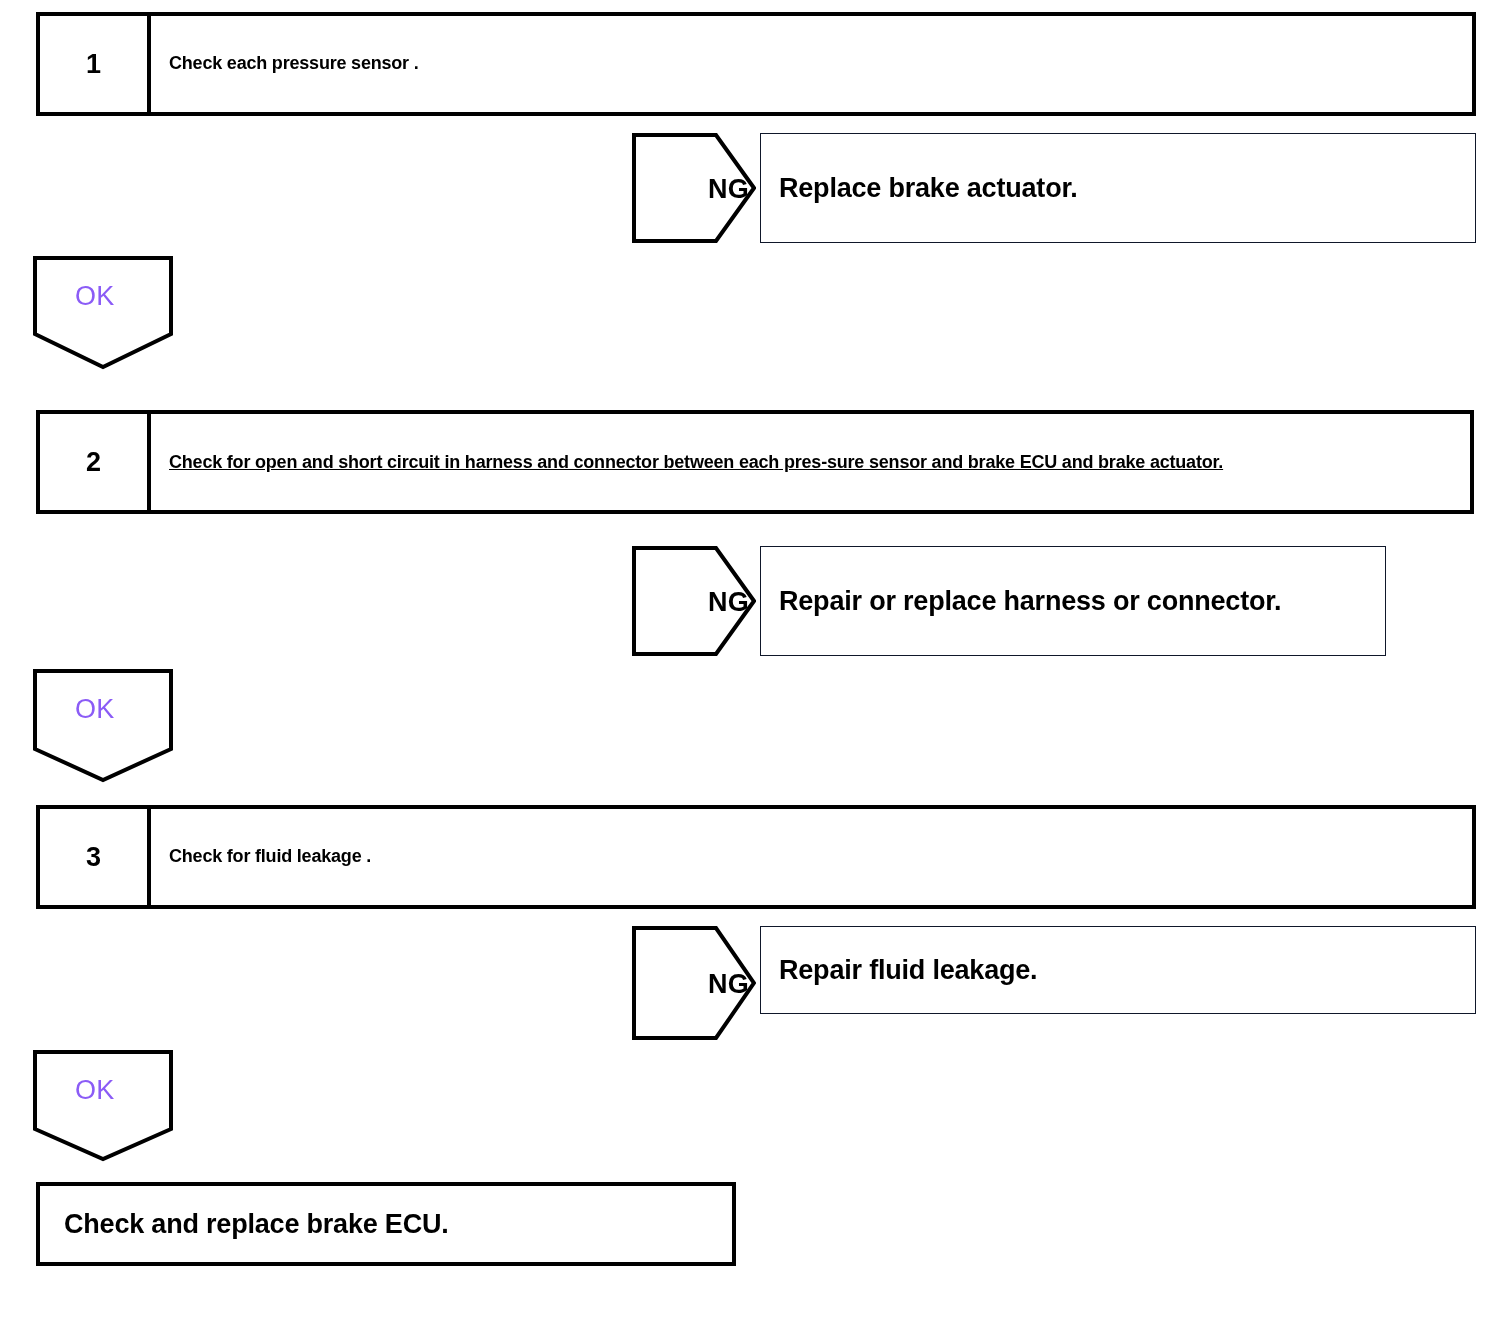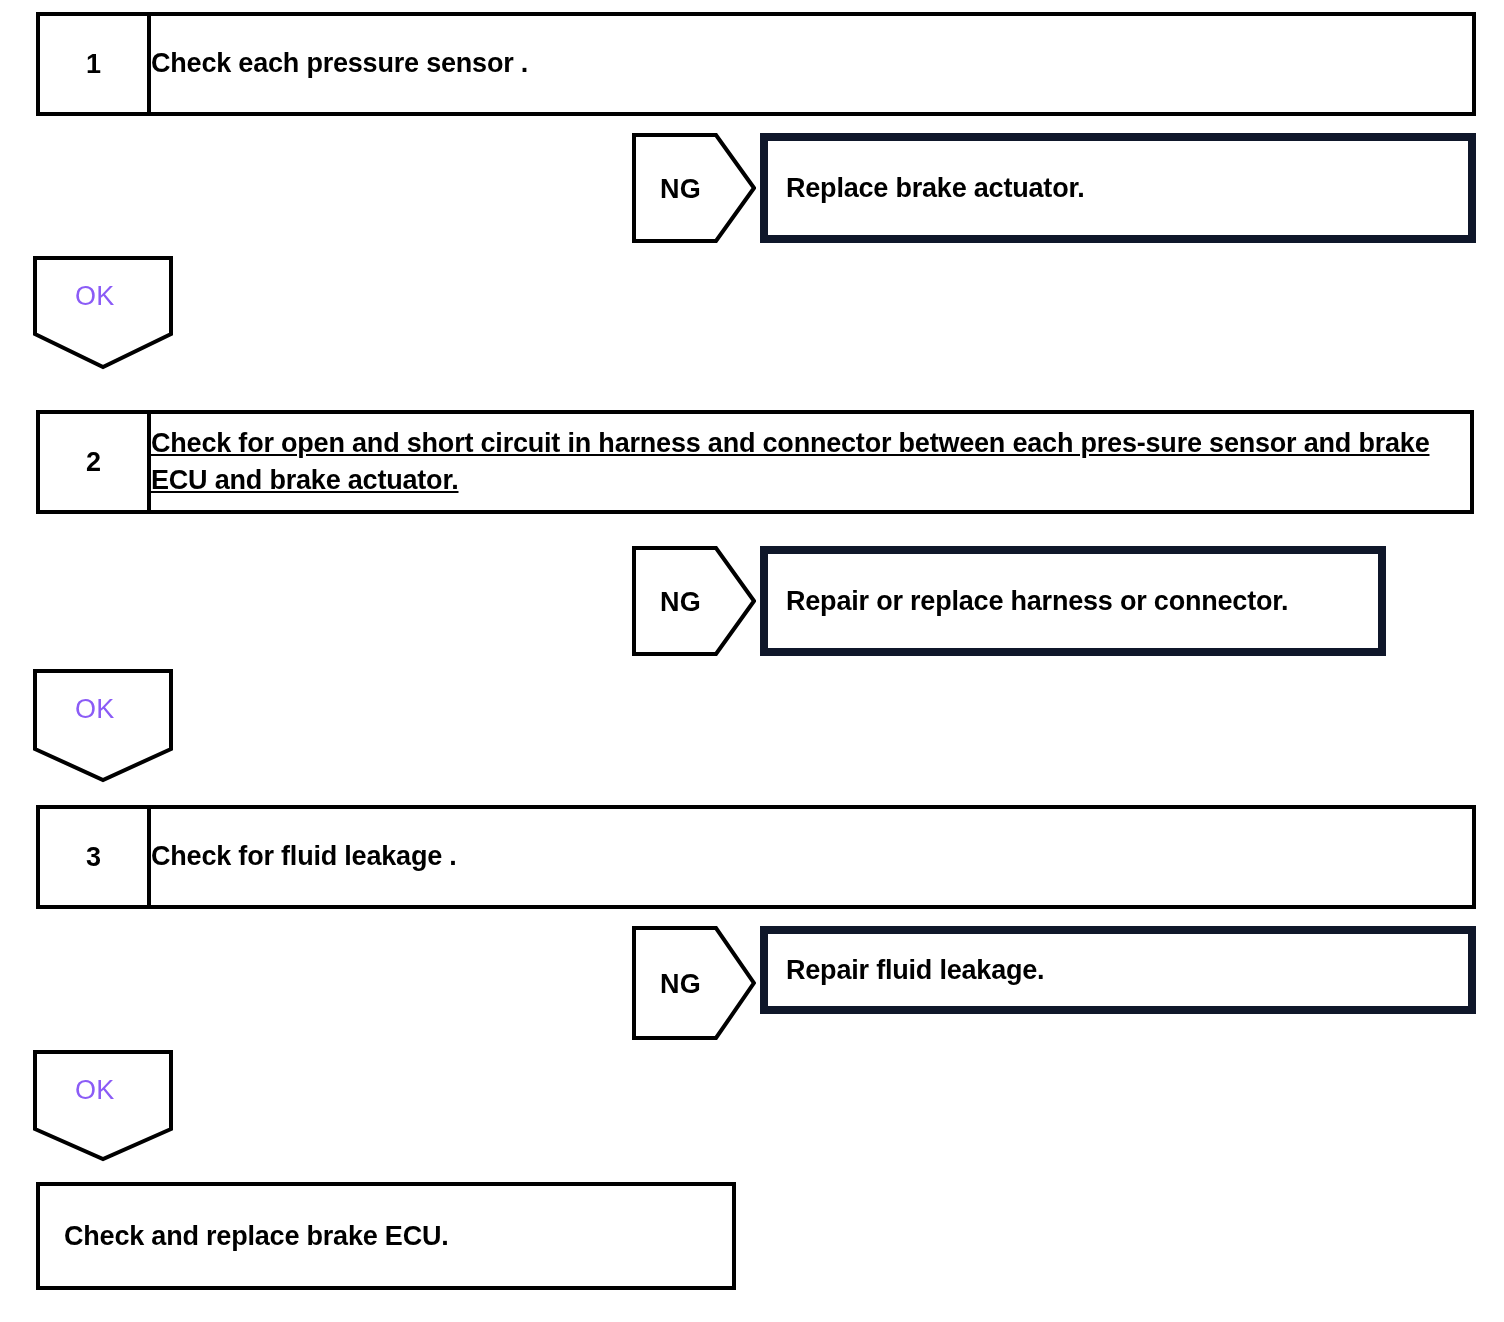--- a/index.html
+++ b/index.html
@@ -39,34 +39,35 @@
     justify-content: center;
     font-weight: bold;
     font-size: 27px;
     color: #000000;
     letter-spacing: 0px;
   }
   .step-text {
     flex: 1 1 auto;
     display: flex;
     align-items: center;
+    padding-left: 18px;
     padding-right: 14px;
     font-weight: bold;
-    font-size: 27px;
+    font-size: 18px;
     line-height: 1.33;
     color: #000000;
     letter-spacing: -0.2px;
   }
   .step-text.two-line {
     line-height: 1.38;
     text-decoration: underline;
   }
   
   .result-box {
-    border: 8px solid #0f172a;
+    border: 1px solid #0f172a;
     background: #ffffff;
     display: flex;
     align-items: center;
     padding-left: 18px;
     padding-right: 14px;
     font-weight: bold;
     font-size: 27px;
     color: #000000;
     letter-spacing: -0.2px;
   }
@@ -87,20 +88,21 @@
   }
   .ng-shape svg {
     display: block;
   }
   .ng-label {
     position: absolute;
     font-weight: bold;
     font-size: 27px;
     color: #000000;
     letter-spacing: 0.3px;
+    margin-left: 48px;
   }
   
   .ok-shape {
     position: absolute;
   }
   .ok-shape svg {
     display: block;
   }
   .ok-label {
     position: absolute;
@@ -174,17 +176,17 @@
     <span>Repair fluid leakage.</span>
   </div>
 
   <div class="ok-shape" style="left:33px; top:1050px;">
     <svg width="140" height="112" viewBox="0 0 140 112" aria-hidden="true">
       <polygon points="2,2 138,2 138,79 70,109 2,79" fill="#ffffff" stroke="#000000" stroke-width="4" stroke-linejoin="miter"></polygon>
     </svg>
   </div>
   <div class="ok-label" style="left:75px; top:1075px;">OK</div>
 
-  <div class="node final-box" style="left:36px; top:1182px; width:700px; height:108px;">
+  <div class="node final-box" style="left:36px; top:1182px; width:700px; height:84px;">
     <span>Check and replace brake ECU.</span>
   </div>
 
 </div>
 
 </body></html>

